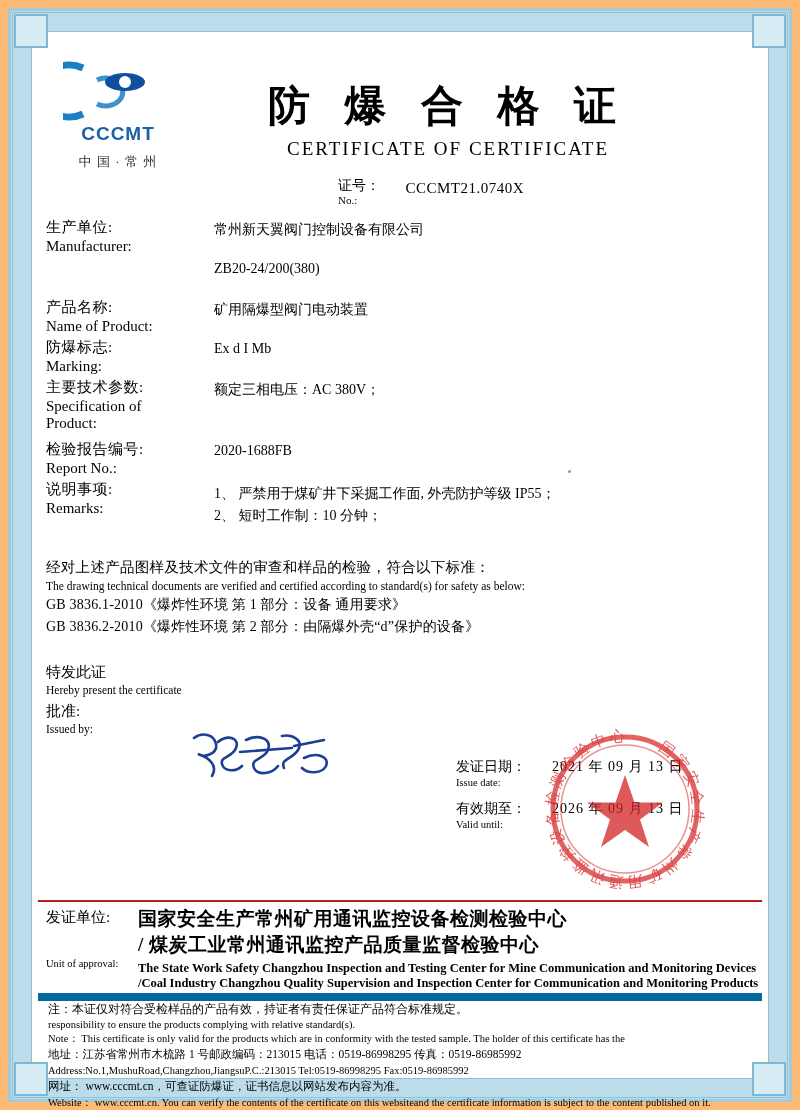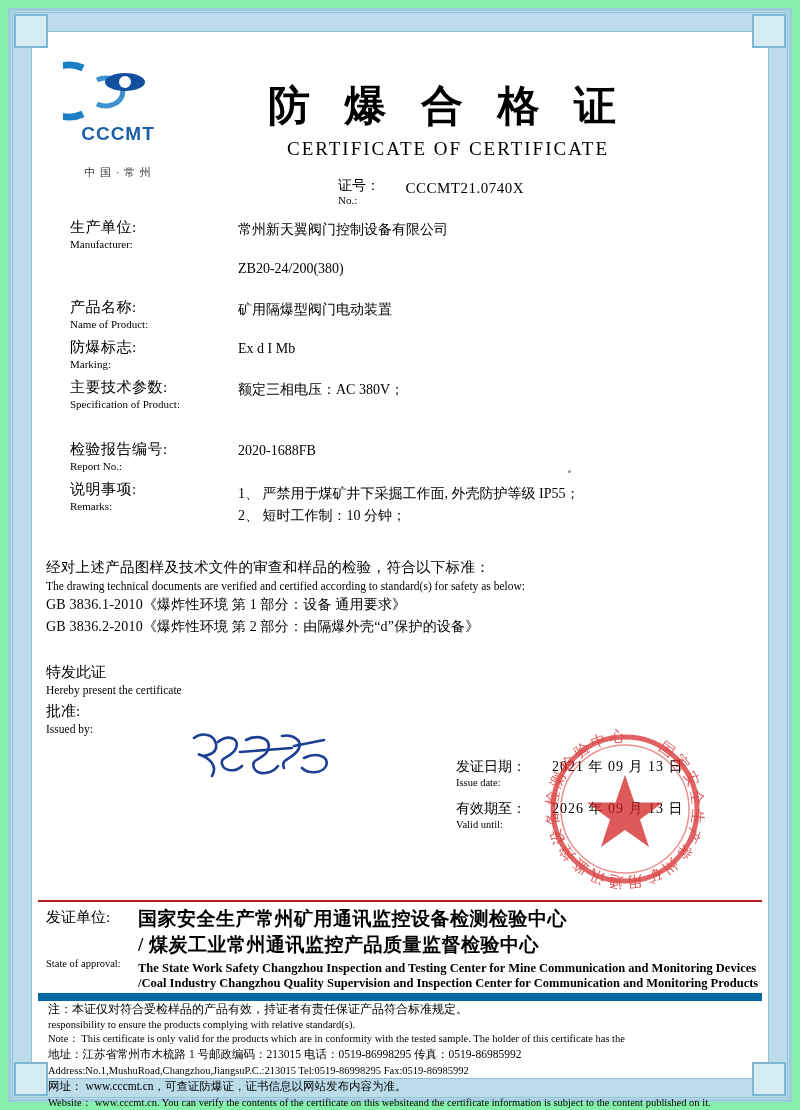--- a/index.html
+++ b/index.html
@@ -13,21 +13,21 @@
     font-family: "Liberation Serif", "DejaVu Serif", serif;
     position: relative;
     overflow: hidden;
   }
 
   
   .page {
     position: absolute;
     left: 0; top: 0;
     width: 800px; height: 1110px;
-    background: #86efac;
+    background: #fdba74;
   }
   .outer-border {
     position: absolute;
     left: 8px; top: 8px;
     width: 784px; height: 1094px;
     border: 3px solid #9fcbdd;
     box-sizing: border-box;
     background: #ffffff;
   }
   
@@ -90,23 +90,23 @@
   .logo svg { display: block; margin: 0 auto; }
   .logo-text {
     font-family: "Liberation Sans", sans-serif;
     font-size: 19px;
     font-weight: bold;
     letter-spacing: 1px;
     color: #1b5fa8;
     margin-top: 1px;
   }
   .logo-cn {
-    font-size: 11px;
+    font-size: 13px;
     color: #333;
-    margin-top: 20px;
+    margin-top: 8px;
     letter-spacing: 1px;
   }
 
   
   .title-cn {
     position: absolute;
     left: 170px; top: 40px;
     width: 480px;
     text-align: center;
     font-size: 42px;
@@ -150,36 +150,35 @@
   
   .fields {
     position: absolute;
     left: 8px; top: 180px;
     width: 706px;
   }
   .frow {
     position: relative;
     min-height: 38px;
     margin-bottom: 2px;
-    margin-left: 24px;
   }
   .flabel {
     position: absolute;
     left: 0; top: 0;
     width: 140px;
   }
   .flabel .cn {
     display: block;
     font-size: 15px;
     color: #000;
     letter-spacing: 0.5px;
   }
   .flabel .en {
     display: block;
-    font-size: 11px;
+    font-size: 15px;
     color: #000;
     margin-top: 1px;
   }
   .fvalue {
     position: absolute;
     left: 168px; top: 3px;
     font-size: 14px;
     color: #000;
   }
   .fvalue.l2 { top: 3px; }
@@ -486,21 +485,21 @@
         </text>
         <path d="M89 55 L98.5 82.5 L127 82.5 L104 99.5 L113 127 L89 110 L65 127 L74 99.5 L51 82.5 L79.5 82.5 Z" fill="#d32020" opacity="0.9"></path>
       </svg>
     </div>
 
     <div class="approval">
       <div class="approval-row1">
         <span class="ap-label-cn">发证单位:</span>
         <div class="ap-line1">国家安全生产常州矿用通讯监控设备检测检验中心</div>
         <div class="ap-line2">/ 煤炭工业常州通讯监控产品质量监督检验中心</div>
-        <span class="ap-label-en">State of approval:</span>
+        <span class="ap-label-en">Unit of approval:</span>
         <div class="ap-en1">The State Work Safety Changzhou Inspection and Testing Center for Mine Communication and Monitoring Devices</div>
         <div class="ap-en2">/Coal Industry Changzhou Quality Supervision and Inspection Center for Communication and Monitoring Products</div>
       </div>
     </div>
 
     <div class="footer">
       <div class="footer-note-wrap">
         <div class="footer-note-cn">注：本证仅对符合受检样品的产品有效，持证者有责任保证产品符合标准规定。</div>
         <div class="footer-note-en">responsibility to ensure the products complying with relative standard(s).</div>
         <div class="footer-note-en">Note： This certificate is only valid for the products which are in conformity with the tested sample. The holder of this certificate has the</div>

